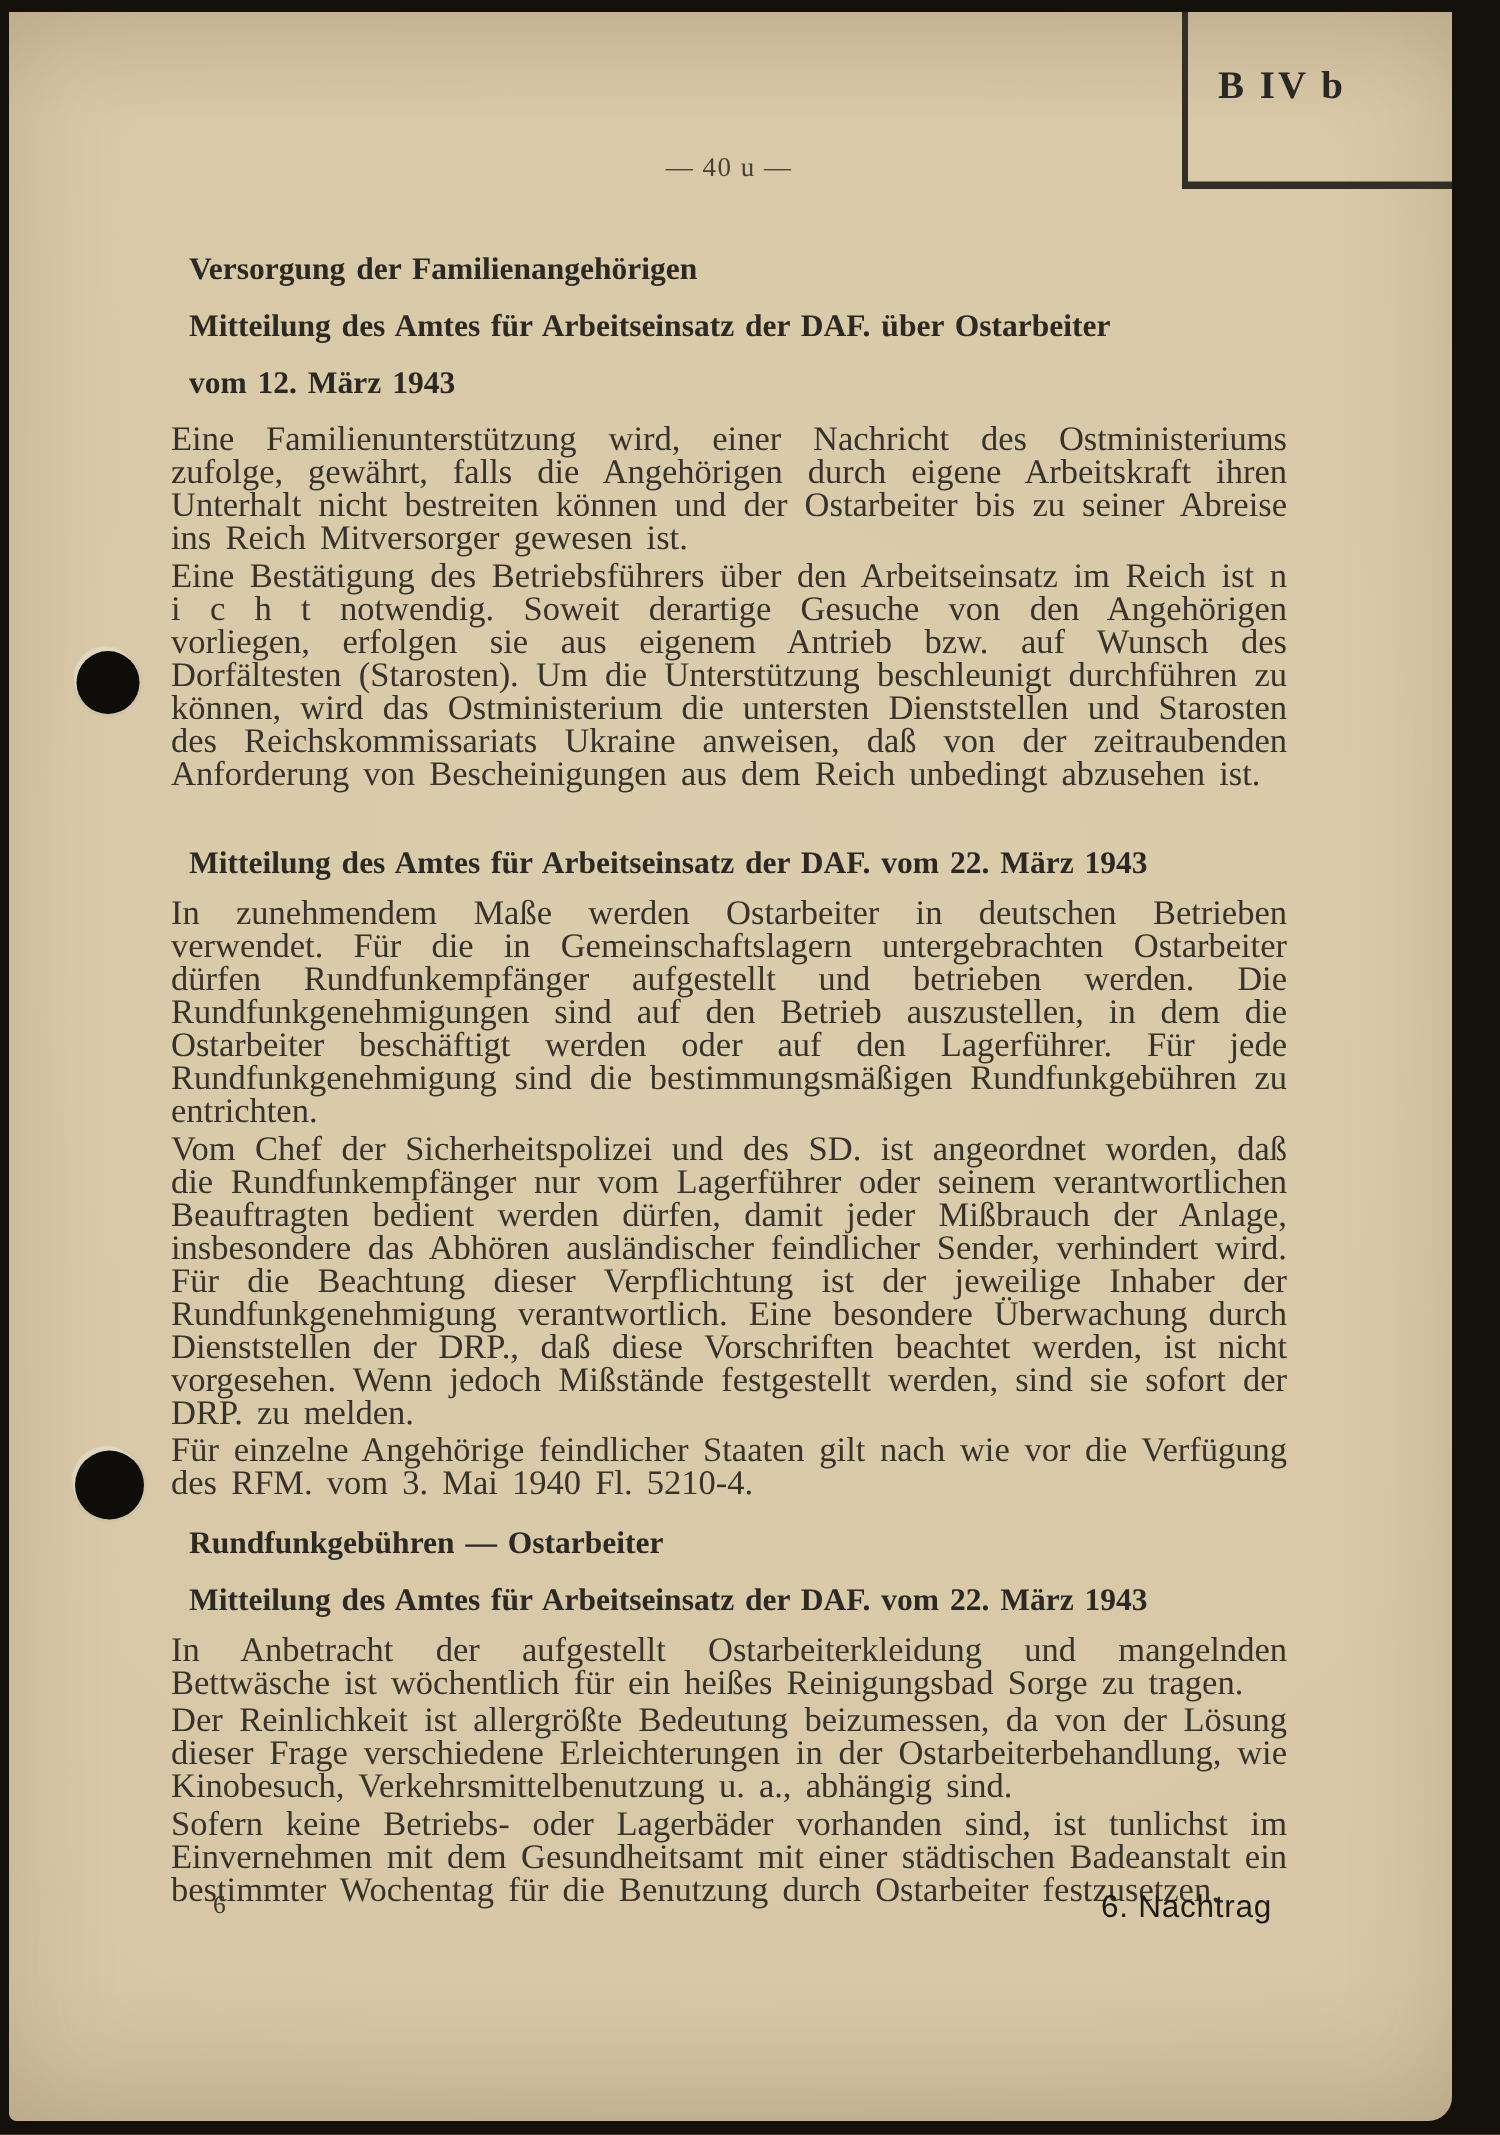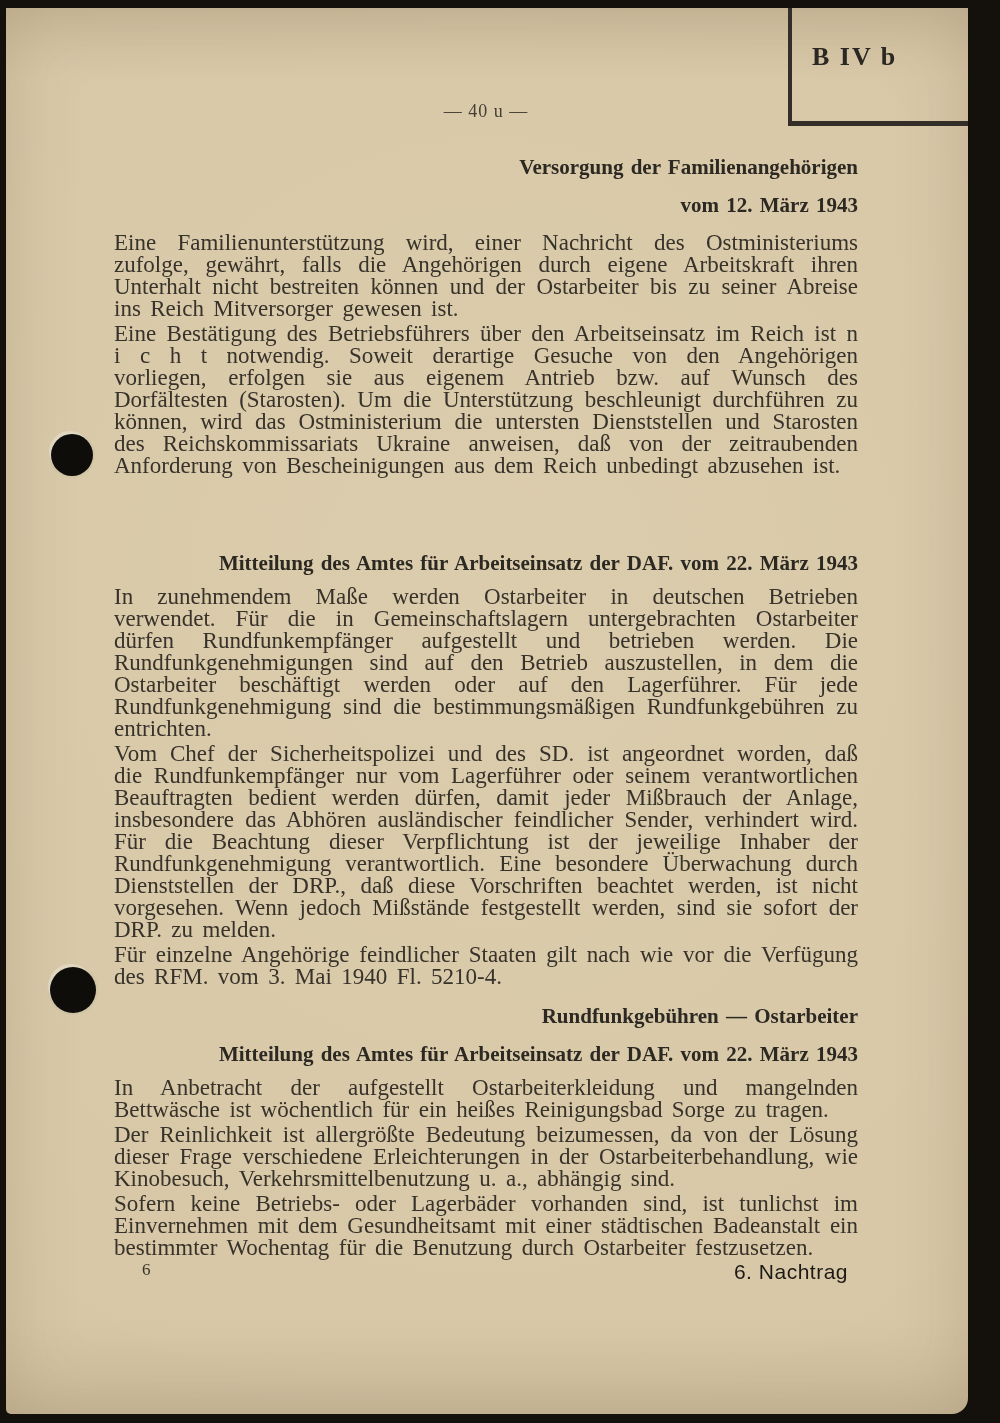--- a/index.html
+++ b/index.html
@@ -65,22 +65,22 @@
   .art {
     position: absolute;
     left: 108px;
     width: 744px;
     color: #37322a;
   }
   .art-1 { top: 146px; }
   .art-2 { top: 542px; }
   .art-3 { top: 995px; }
   .art h2, .art h3 {
-    margin: 0;
-    text-align: right;
+    margin: 12px;
+    text-align: left;
     font-size: 21px;
     line-height: 26px;
     font-weight: bold;
     color: #2c2822;
     word-spacing: 2px;
   }
   .art h2 { margin-bottom: 12px; }
   .art h3 { margin-bottom: 10px; }
   .art h3.dateline { margin-bottom: 14px; }
   .art p {
@@ -126,20 +126,21 @@
   <div class="paper">
 
     <div class="bivb-v"></div>
     <div class="bivb-h"></div>
     <div class="bivb-label">B IV b</div>
 
     <div class="pageref">— 40 u —</div>
 
     <section class="art art-1">
       <h2>Versorgung der Familienangehörigen</h2>
+      <h3>Mitteilung des Amtes für Arbeitseinsatz der DAF. über Ostarbeiter</h3>
       <h3 class="dateline">vom 12. März 1943</h3>
       <p>Eine Familienunterstützung wird, einer Nachricht des Ostministeriums zufolge, gewährt, falls die Angehörigen durch eigene Arbeitskraft ihren Unterhalt nicht bestreiten können und der Ostarbeiter bis zu seiner Abreise ins Reich Mitversorger gewesen ist.</p>
       <p>Eine Bestätigung des Betriebsführers über den Arbeitseinsatz im Reich ist n i c h t notwendig. Soweit derartige Gesuche von den Angehörigen vorliegen, erfolgen sie aus eigenem Antrieb bzw. auf Wunsch des Dorfältesten (Starosten). Um die Unterstützung beschleunigt durchführen zu können, wird das Ostministerium die untersten Dienststellen und Starosten des Reichskommissariats Ukraine anweisen, daß von der zeitraubenden Anforderung von Bescheinigungen aus dem Reich unbedingt abzusehen ist.</p>
     </section>
 
     <section class="art art-2">
       <h3>Mitteilung des Amtes für Arbeitseinsatz der DAF. vom 22. März 1943</h3>
       <p>In zunehmendem Maße werden Ostarbeiter in deutschen Betrieben verwendet. Für die in Gemeinschaftslagern untergebrachten Ostarbeiter dürfen Rundfunkempfänger aufgestellt und betrieben werden. Die Rundfunkgenehmigungen sind auf den Betrieb auszustellen, in dem die Ostarbeiter beschäftigt werden oder auf den Lagerführer. Für jede Rundfunkgenehmigung sind die bestimmungsmäßigen Rundfunkgebühren zu entrichten.</p>
       <p>Vom Chef der Sicherheitspolizei und des SD. ist angeordnet worden, daß die Rundfunkempfänger nur vom Lagerführer oder seinem verantwortlichen Beauftragten bedient werden dürfen, damit jeder Mißbrauch der Anlage, insbesondere das Abhören ausländischer feindlicher Sender, verhindert wird. Für die Beachtung dieser Verpflichtung ist der jeweilige Inhaber der Rundfunkgenehmigung verantwortlich. Eine besondere Überwachung durch Dienststellen der DRP., daß diese Vorschriften beachtet werden, ist nicht vorgesehen. Wenn jedoch Mißstände festgestellt werden, sind sie sofort der DRP. zu melden.</p>
       <p>Für einzelne Angehörige feindlicher Staaten gilt nach wie vor die Verfügung des RFM. vom 3. Mai 1940 Fl. 5210-4.</p>

